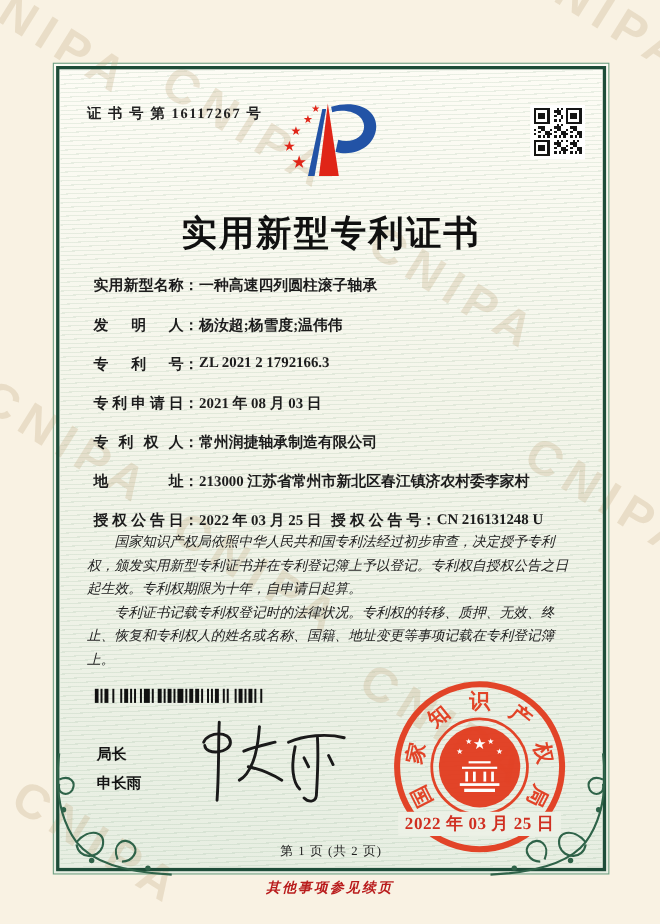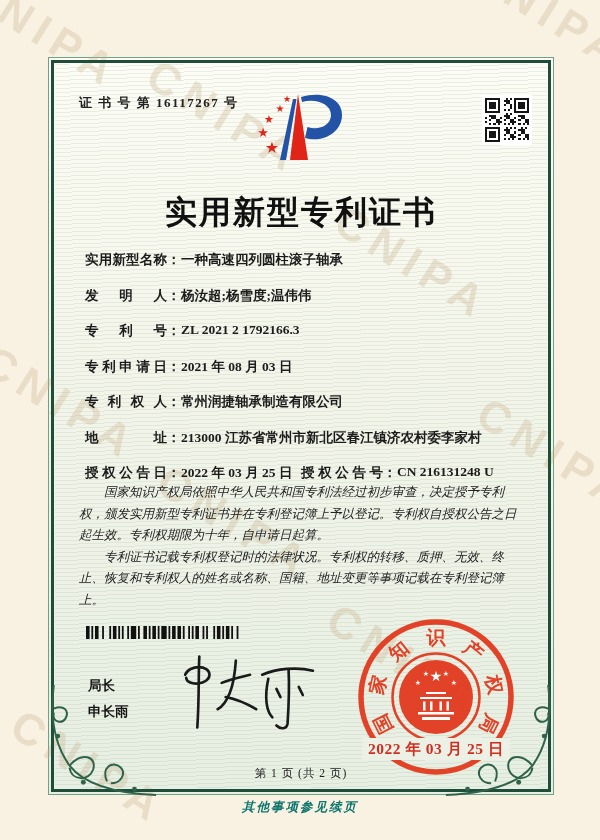--- a/index.html
+++ b/index.html
@@ -50,21 +50,21 @@
   .signature{position:absolute;left:126px;top:594px;width:142px;height:82px;}
   .seal{position:absolute;left:307px;top:558px;width:160px;height:160px;}
   .page-foot{position:absolute;left:0;right:0;bottom:13px;text-align:center;
              font-size:11.5px;color:#222;letter-spacing:1px;}
 
   .fl{position:absolute;width:118px;height:118px;z-index:4;pointer-events:none;}
   .fl-left{left:-5px;bottom:-7px;}
   .fl-right{right:-5px;bottom:-7px;transform:scaleX(-1);}
 
   .continuation{position:absolute;left:0;right:0;top:799px;text-align:center;z-index:2;
-                font-size:12.5px;font-weight:700;font-style:italic;color:#0f766e;letter-spacing:2px;}
+                font-size:12.5px;font-weight:700;font-style:italic;color:#b91c1c;letter-spacing:2px;}
 </style>
 </head>
 <body>
 
 <div class="page">
 
   <span class="wm wm1">CNIPA</span>
   <span class="wm wm2">CNIPA</span>
   <span class="wm wm3">CNIPA</span>
   <span class="wm wm4">CNIPA</span>

